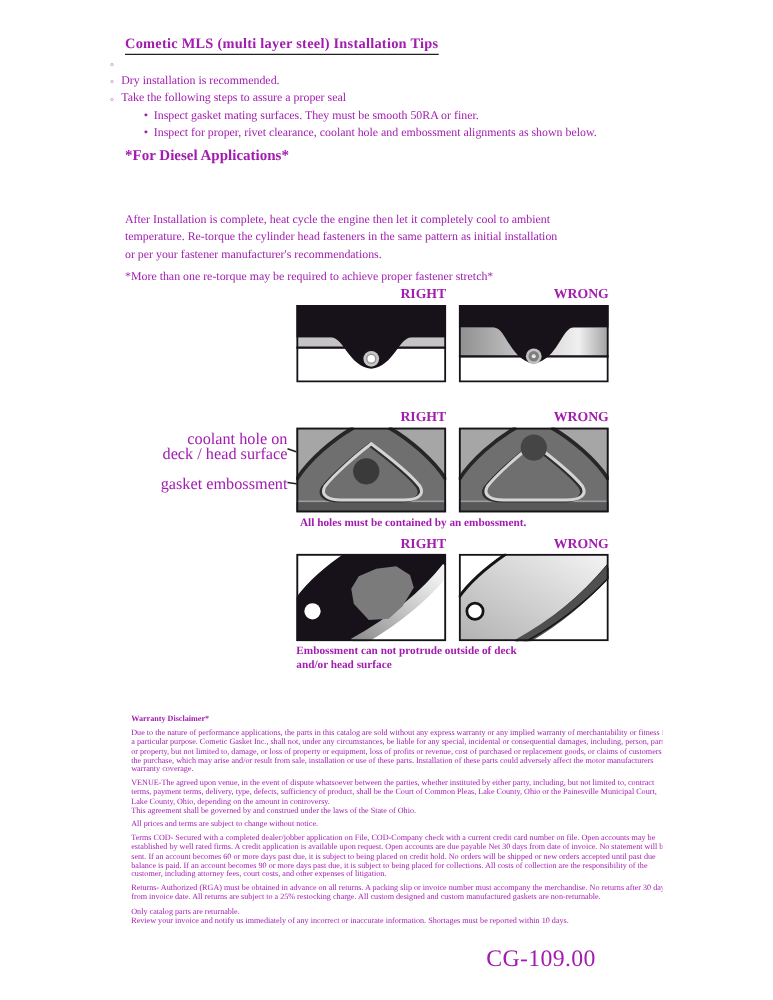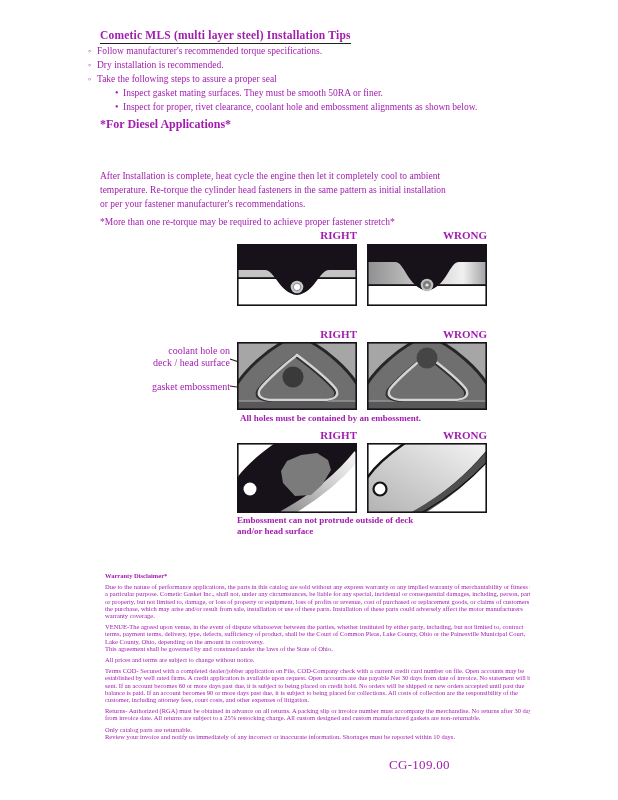--- a/index.html
+++ b/index.html
@@ -15,41 +15,40 @@
   }
   .bullet-row{display:flex;align-items:flex-start;font-size:9.5px;line-height:14px;}
   .bullet-row .marker{width:9px;flex:none;font-size:9px;}
   .bullet-row.sub{margin-left:27px;}
   .bullet-row.sub .marker{width:8px;font-size:10px;}
   .body-text{font-size:9.5px;line-height:14px;}
   .section-h{font-size:12px;font-weight:bold;}
   .diag-hdr{width:120px;text-align:right;font-size:11px;font-weight:bold;line-height:13px;}
   .diag-img{width:120px;display:block;}
   .caption{font-size:9px;font-weight:bold;line-height:11px;}
-  .side-labels{width:126px;text-align:right;font-size:10px;line-height:12px;}
+  .side-labels{width:126px;text-align:right;font-size:13px;line-height:12px;}
   .side-labels .lbl2{margin-top:12px;}
   .legal{width:432px;font-size:6.5px;line-height:7.2px;}
   .legal .lh{font-weight:bold;margin:0 0 4px 0;}
   .legal p{margin:0 0 4px 0;}
-  .footer-code{font-size:13px;letter-spacing:0.3px;}
+  .footer-code{font-size:19px;letter-spacing:0.3px;}
   svg{display:block;}
 </style>
 </head>
 <body>
 
 <div class="page">
 
   <div class="abs" style="left:100px;top:25px;">
     <span class="title">Cometic MLS (multi layer steel) Installation Tips</span>
   </div>
 
   <div class="abs" style="left:88px;top:44px;width:470px;">
     <div class="bullet-row">
       <span class="marker">◦</span>
-      <span>Follow manufacturer's recommended torque specifications.</span>
     </div>
     <div class="bullet-row">
       <span class="marker">◦</span>
       <span>Dry installation is recommended.</span>
     </div>
     <div class="bullet-row">
       <span class="marker">◦</span>
       <span>Take the following steps to assure a proper seal</span>
     </div>
     <div class="bullet-row sub">

